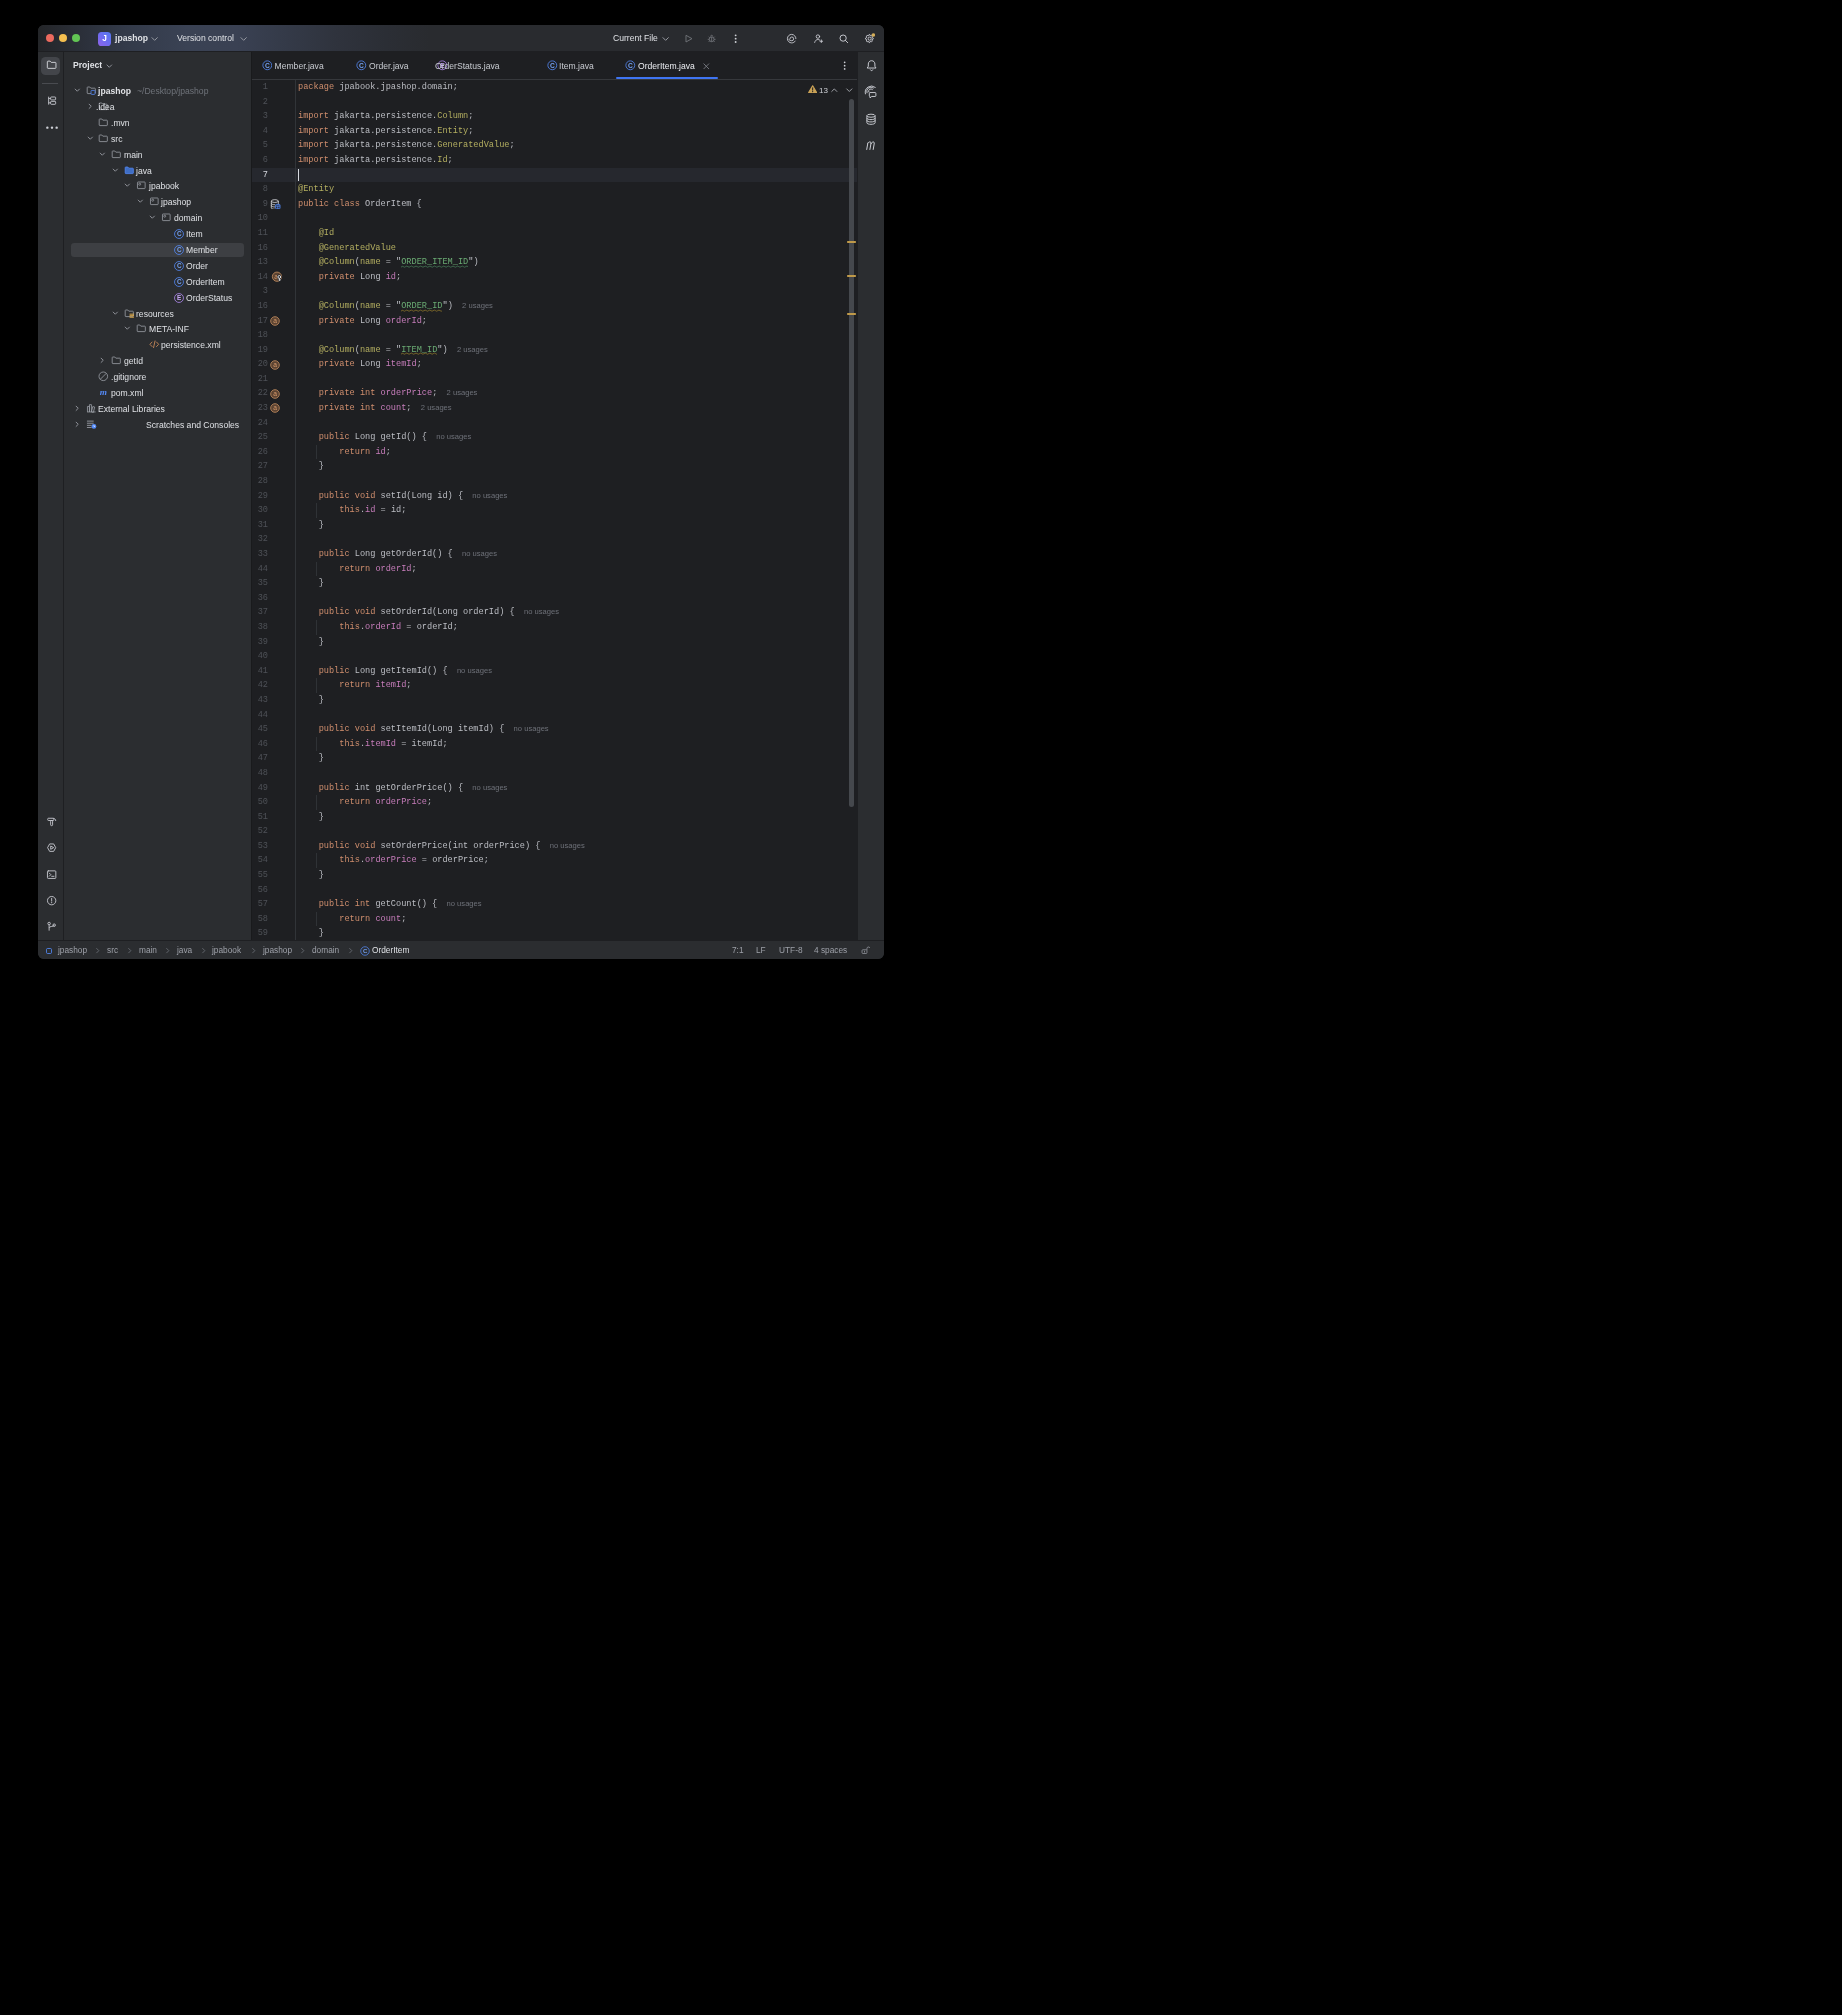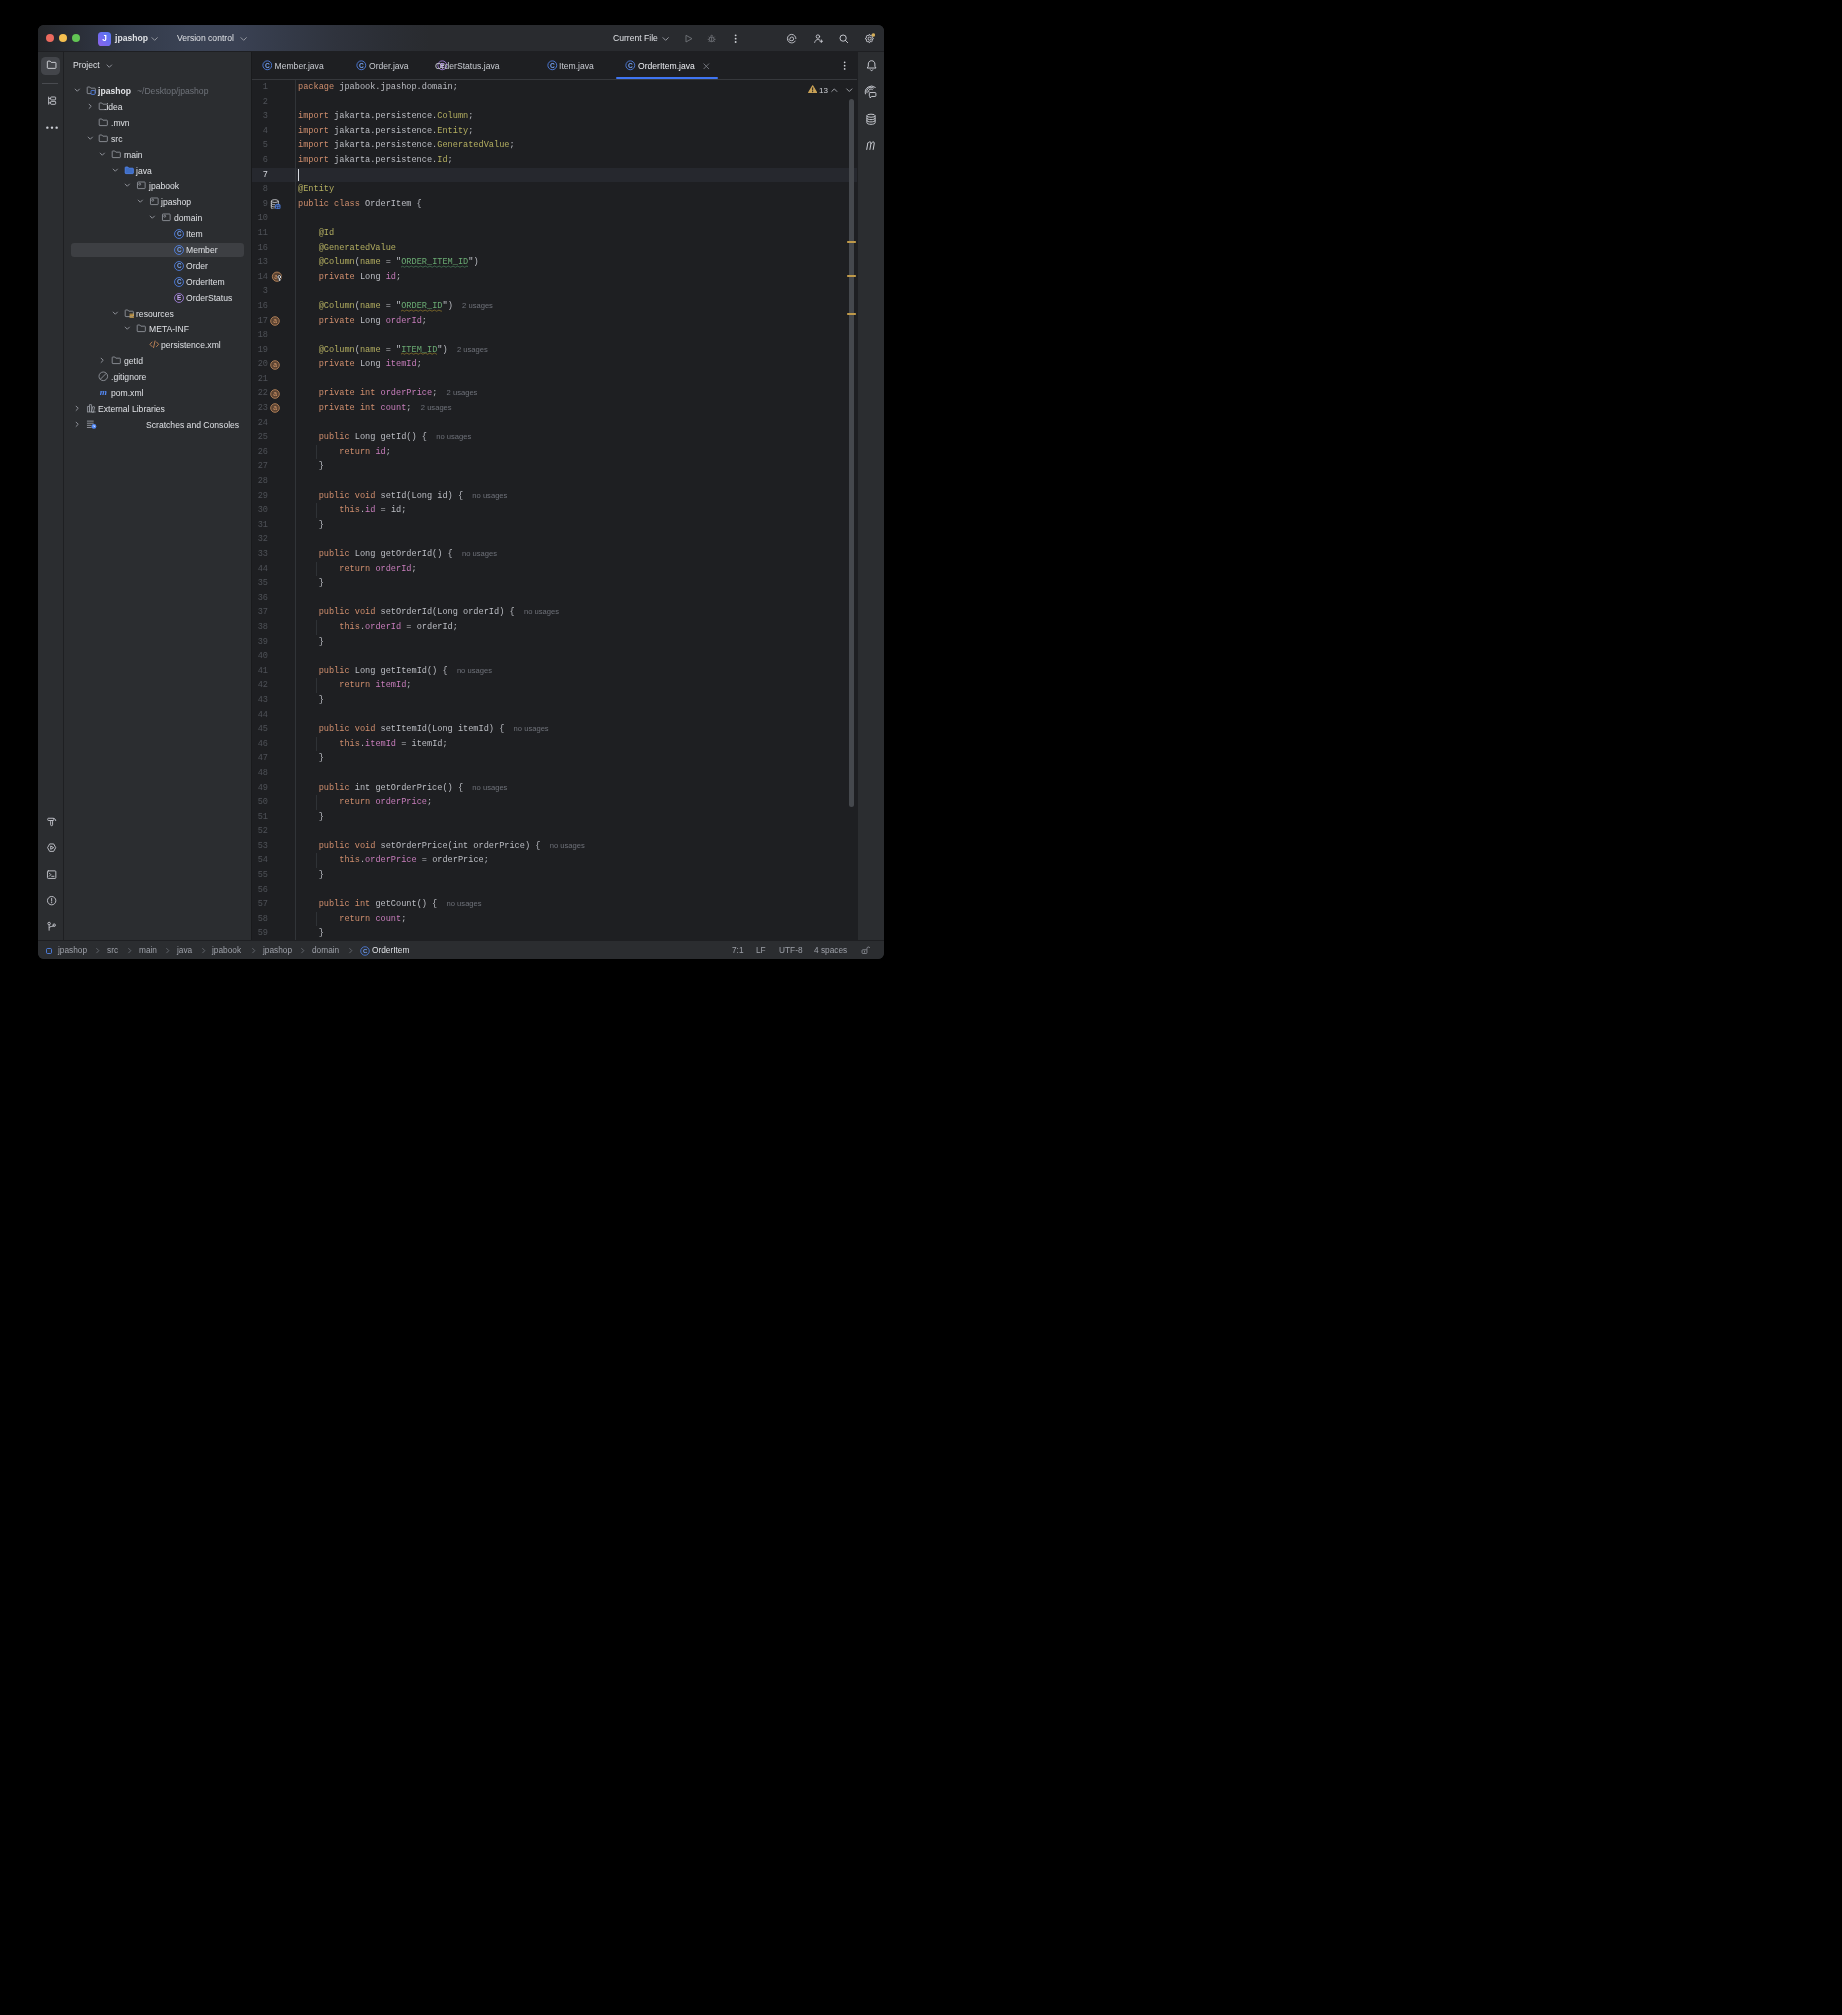--- a/index.html
+++ b/index.html
@@ -15,21 +15,21 @@
 .tbar .txt{position:absolute;top:0;height:26.5px;line-height:26.5px;color:#dfe1e5;font-size:8.6px}
 .tbar .b{font-weight:700}
 .tico{position:absolute;top:7.6px;width:11.3px;height:11.3px}
 
 .main{position:absolute;left:0;top:26.5px;right:0;bottom:19px}
 .lstrip{position:absolute;left:0;top:0;width:26px;height:100%;border-right:0.7px solid #1e1f22}
 .lsbtn{position:absolute;left:2.8px;top:5.3px;width:19px;height:18.5px;border-radius:4.6px;background:#43454a}
 .lsep{position:absolute;left:3.6px;top:31px;width:16.5px;height:0.7px;background:#494b50}
 .licon{position:absolute;left:7.8px;width:11.3px;height:11.3px}
 .proj{position:absolute;left:26px;top:0;width:188px;height:100%;border-right:0.7px solid #191a1c;background:#2b2d30;overflow:hidden}
-.phead{position:absolute;left:9px;top:6.6px;height:14.6px;line-height:14.6px;color:#dfe1e5;font-size:8.6px;font-weight:400}
+.phead{position:absolute;left:9px;top:6.6px;height:14.6px;line-height:14.6px;color:#dfe1e5;font-size:8.6px;font-weight:700}
 .trow{position:absolute;height:16px;line-height:16px;font-size:8.6px;color:#dfe1e5;white-space:nowrap}
 .trow .dim{color:#6f737a}
 .tsel{position:absolute;left:7.3px;top:191px;width:173px;height:14.6px;border-radius:3.3px;background:#3d3f43}
 .tchev{position:absolute;top:2.6px;width:10.6px;height:10.6px}
 .ticon{position:absolute;top:2.6px;width:10.6px;height:10.6px}
 .tlabel{position:absolute;top:0}
 
 .editor{position:absolute;left:214px;top:0;width:605px;height:100%;background:#1e1f22}
 .tabs{position:absolute;left:0;top:0;right:0;height:28px;border-bottom:0.7px solid #36383c;background:#1e1f22}
 .tab-ico{position:absolute;top:8.6px;width:10.6px;height:10.6px}
@@ -197,21 +197,21 @@
           <span class="tlabel" style="left:34px;font-weight:700;">jpashop</span>
           <span class="tlabel dim" style="left:73px">~/Desktop/jpashop</span>
         </div>
 <div class="trow" style="left:0;top:47px;width:100%">
           <svg class="tchev" style="left:20.5px" viewBox="0 0 16 16">
             <path d="M6.2 4.8L9.4 8l-3.2 3.2" stroke="#9da0a8" stroke-width="1.3" fill="none" stroke-linecap="round"></path>
           </svg>
           <svg class="ticon" style="left:34px" viewBox="0 0 16 16">
             <path d="M1.8 3.9c0-.5.4-.9.9-.9h3l1.6 1.8h5.9c.5 0 .9.4.9.9v6.4c0 .5-.4.9-.9.9H2.7c-.5 0-.9-.4-.9-.9z" stroke="#9da0a8" stroke-width="1.2" fill="none" stroke-linejoin="round"></path>
           </svg>
-          <span class="tlabel" style="left:40px;text-align:right;">.idea</span>
+          <span class="tlabel" style="left:32px;text-align:right;">.idea</span>
         </div>
 <div class="trow" style="left:0;top:63px;width:100%">
           <svg class="ticon" style="left:34px" viewBox="0 0 16 16">
             <path d="M1.8 3.9c0-.5.4-.9.9-.9h3l1.6 1.8h5.9c.5 0 .9.4.9.9v6.4c0 .5-.4.9-.9.9H2.7c-.5 0-.9-.4-.9-.9z" stroke="#9da0a8" stroke-width="1.2" fill="none" stroke-linejoin="round"></path>
           </svg>
           <span class="tlabel" style="left:47px;">.mvn</span>
         </div>
 <div class="trow" style="left:0;top:79px;width:100%">
           <svg class="tchev" style="left:20.5px" viewBox="0 0 16 16">
             <path d="M4.8 6.2L8 9.4l3.2-3.2" stroke="#9da0a8" stroke-width="1.3" fill="none" stroke-linecap="round"></path>

